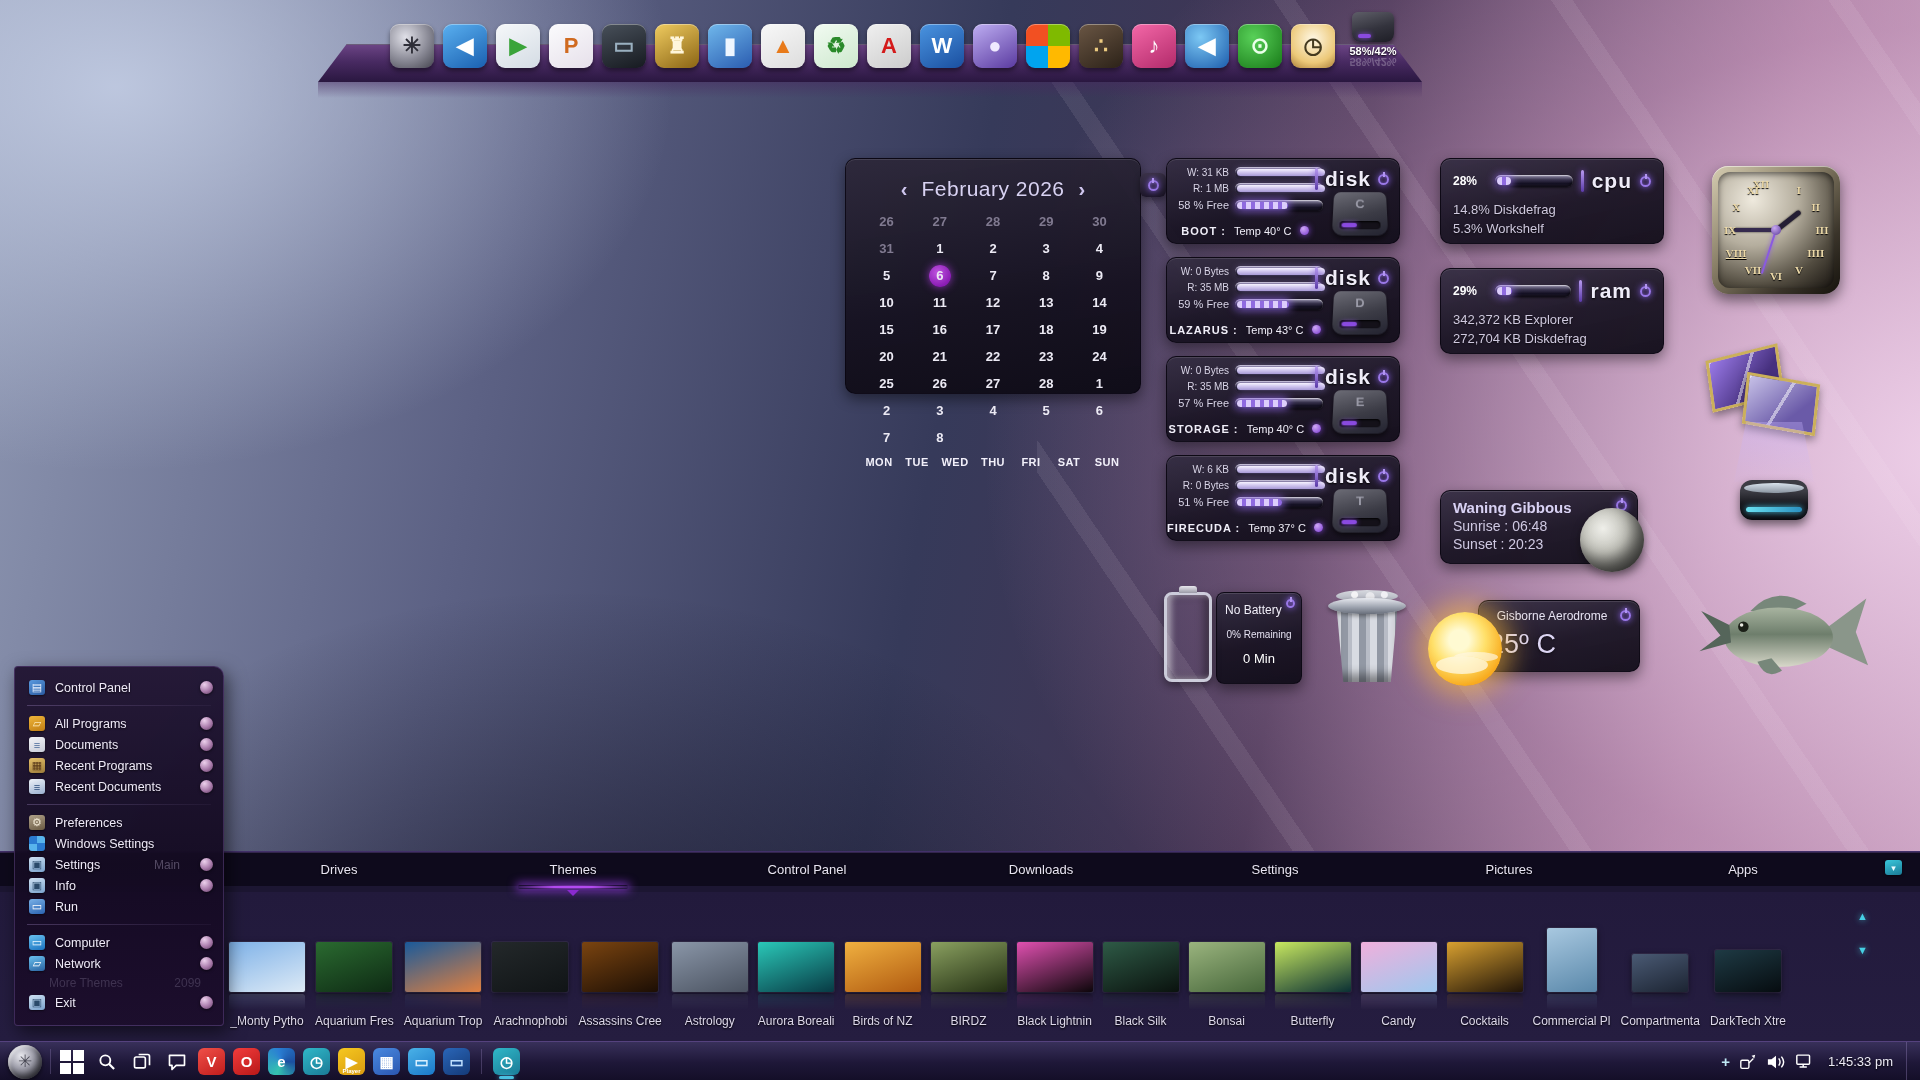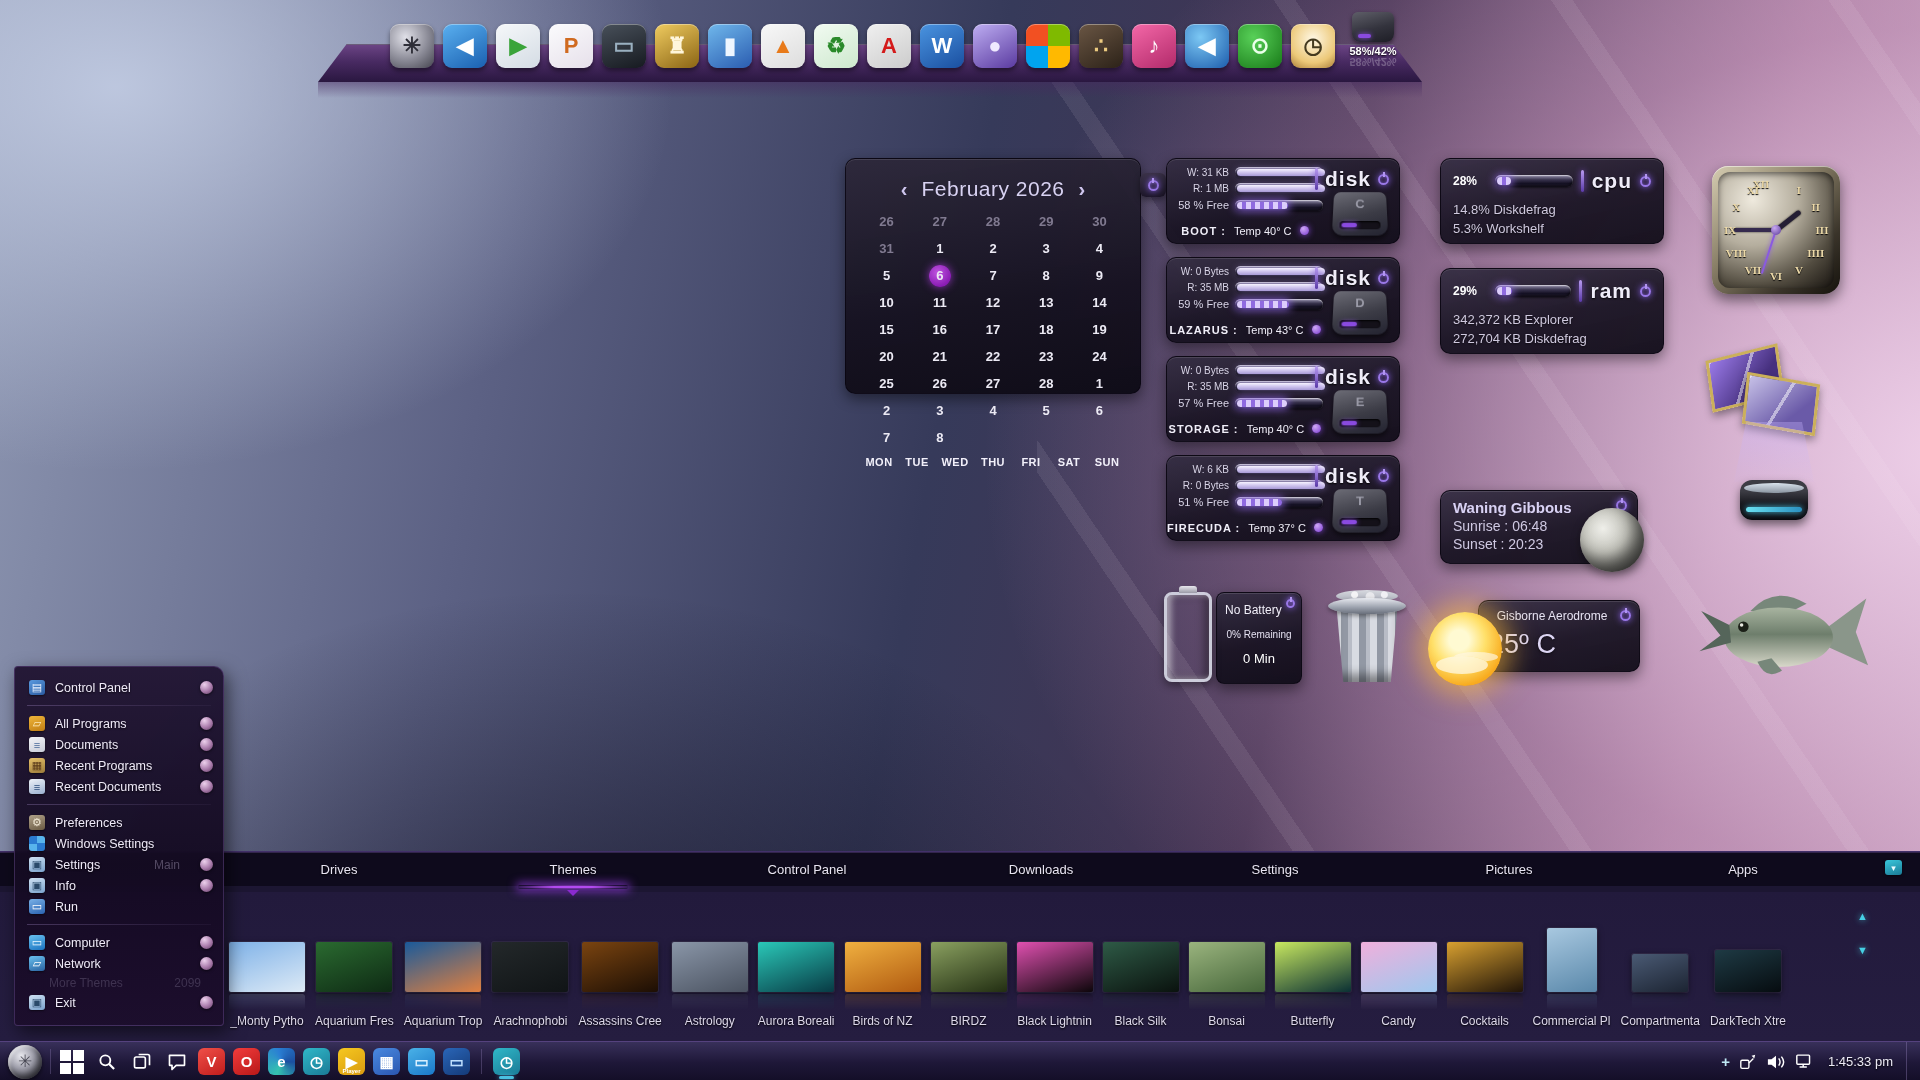--- a/index.html
+++ b/index.html
@@ -535,21 +535,21 @@
       <div class="hand second" style="transform:rotate(198deg)"></div>
       <div id="clock-cap"></div>
     <span class="numeral" style="left: 43px; top: 12px;">XII</span>
         <span class="numeral" style="left: 81px; top: 18.1628px;">I</span>
         <span class="numeral" style="left: 97.8372px; top: 35px;">II</span>
         <span class="numeral" style="left: 104px; top: 58px;">III</span>
         <span class="numeral" style="left: 97.8372px; top: 81px;">IIII</span>
         <span class="numeral" style="left: 81px; top: 97.8372px;">V</span>
         <span class="numeral" style="left: 58px; top: 104px;">VI</span>
         <span class="numeral" style="left: 35px; top: 97.8372px;">VII</span>
-        <span class="numeral" style="left: 18.1628px; top: 81px;">VIII</span>
+        <span class="numeral" style="left: 18.1628px; top: 81px; text-decoration: underline;">VIII</span>
         <span class="numeral" style="left: 12px; top: 58px;">IX</span>
         <span class="numeral" style="left: 18.1628px; top: 35px;">X</span>
         <span class="numeral" style="left: 35px; top: 18.1628px;">XI</span>
       </div>
   </div>
 
   <div id="mail-deco">
     <div class="env e1"></div>
     <div class="env e2"></div>
     <div id="beam"></div>

